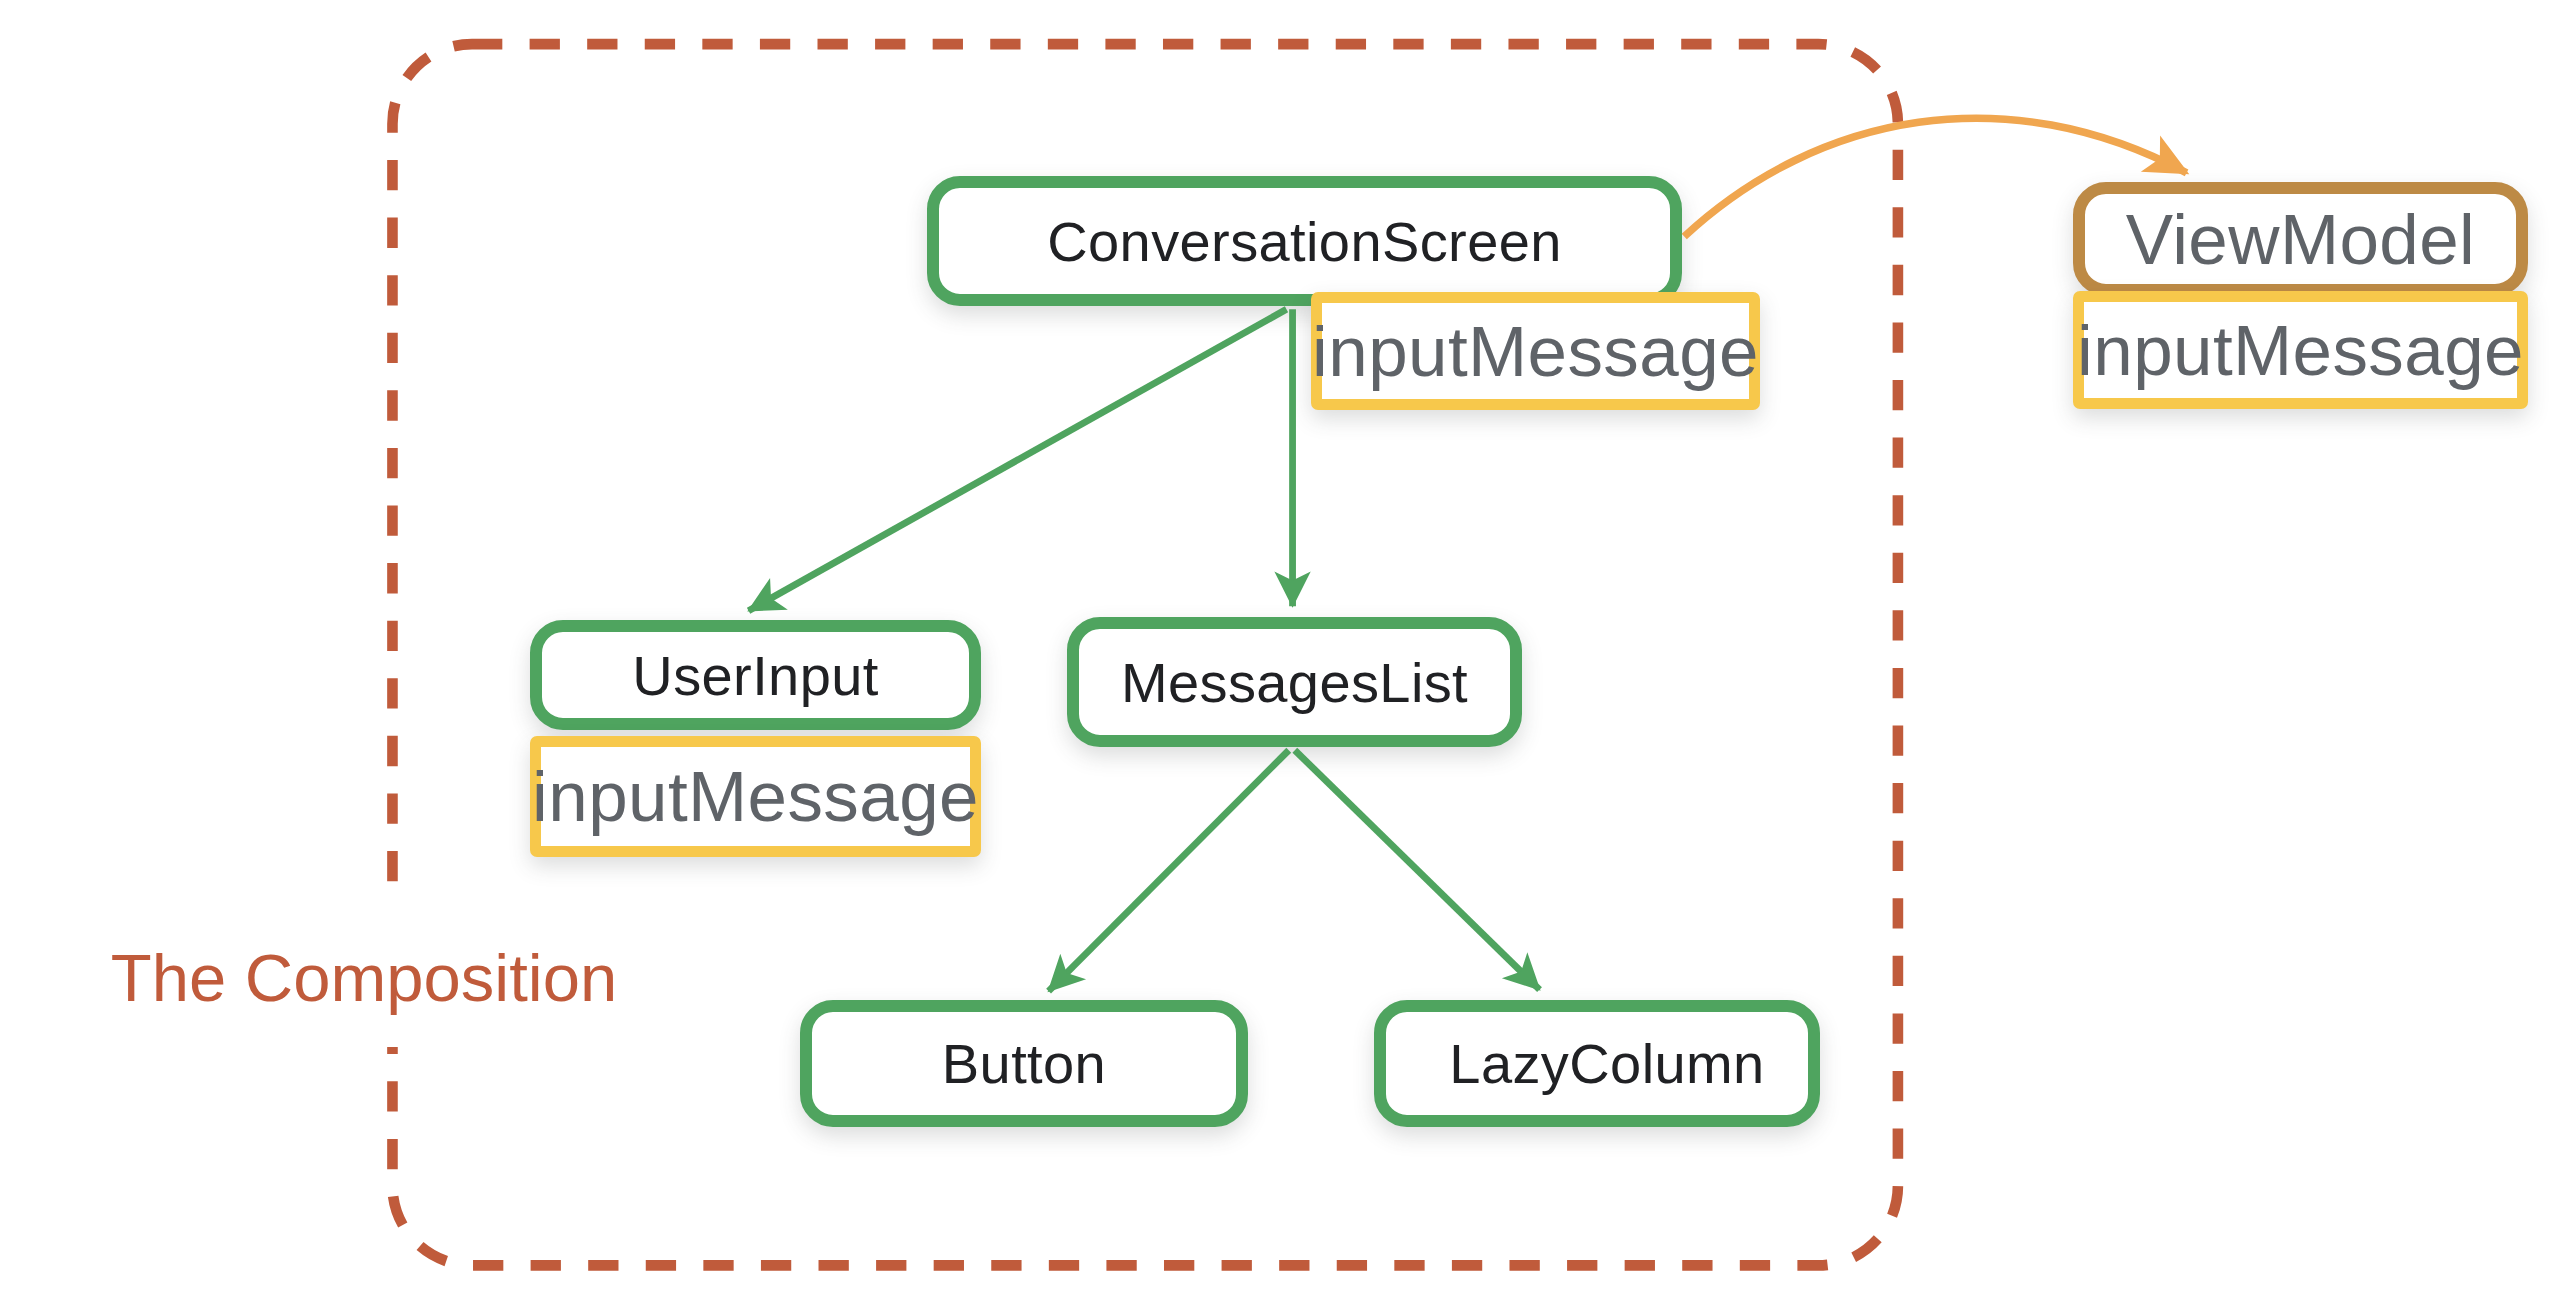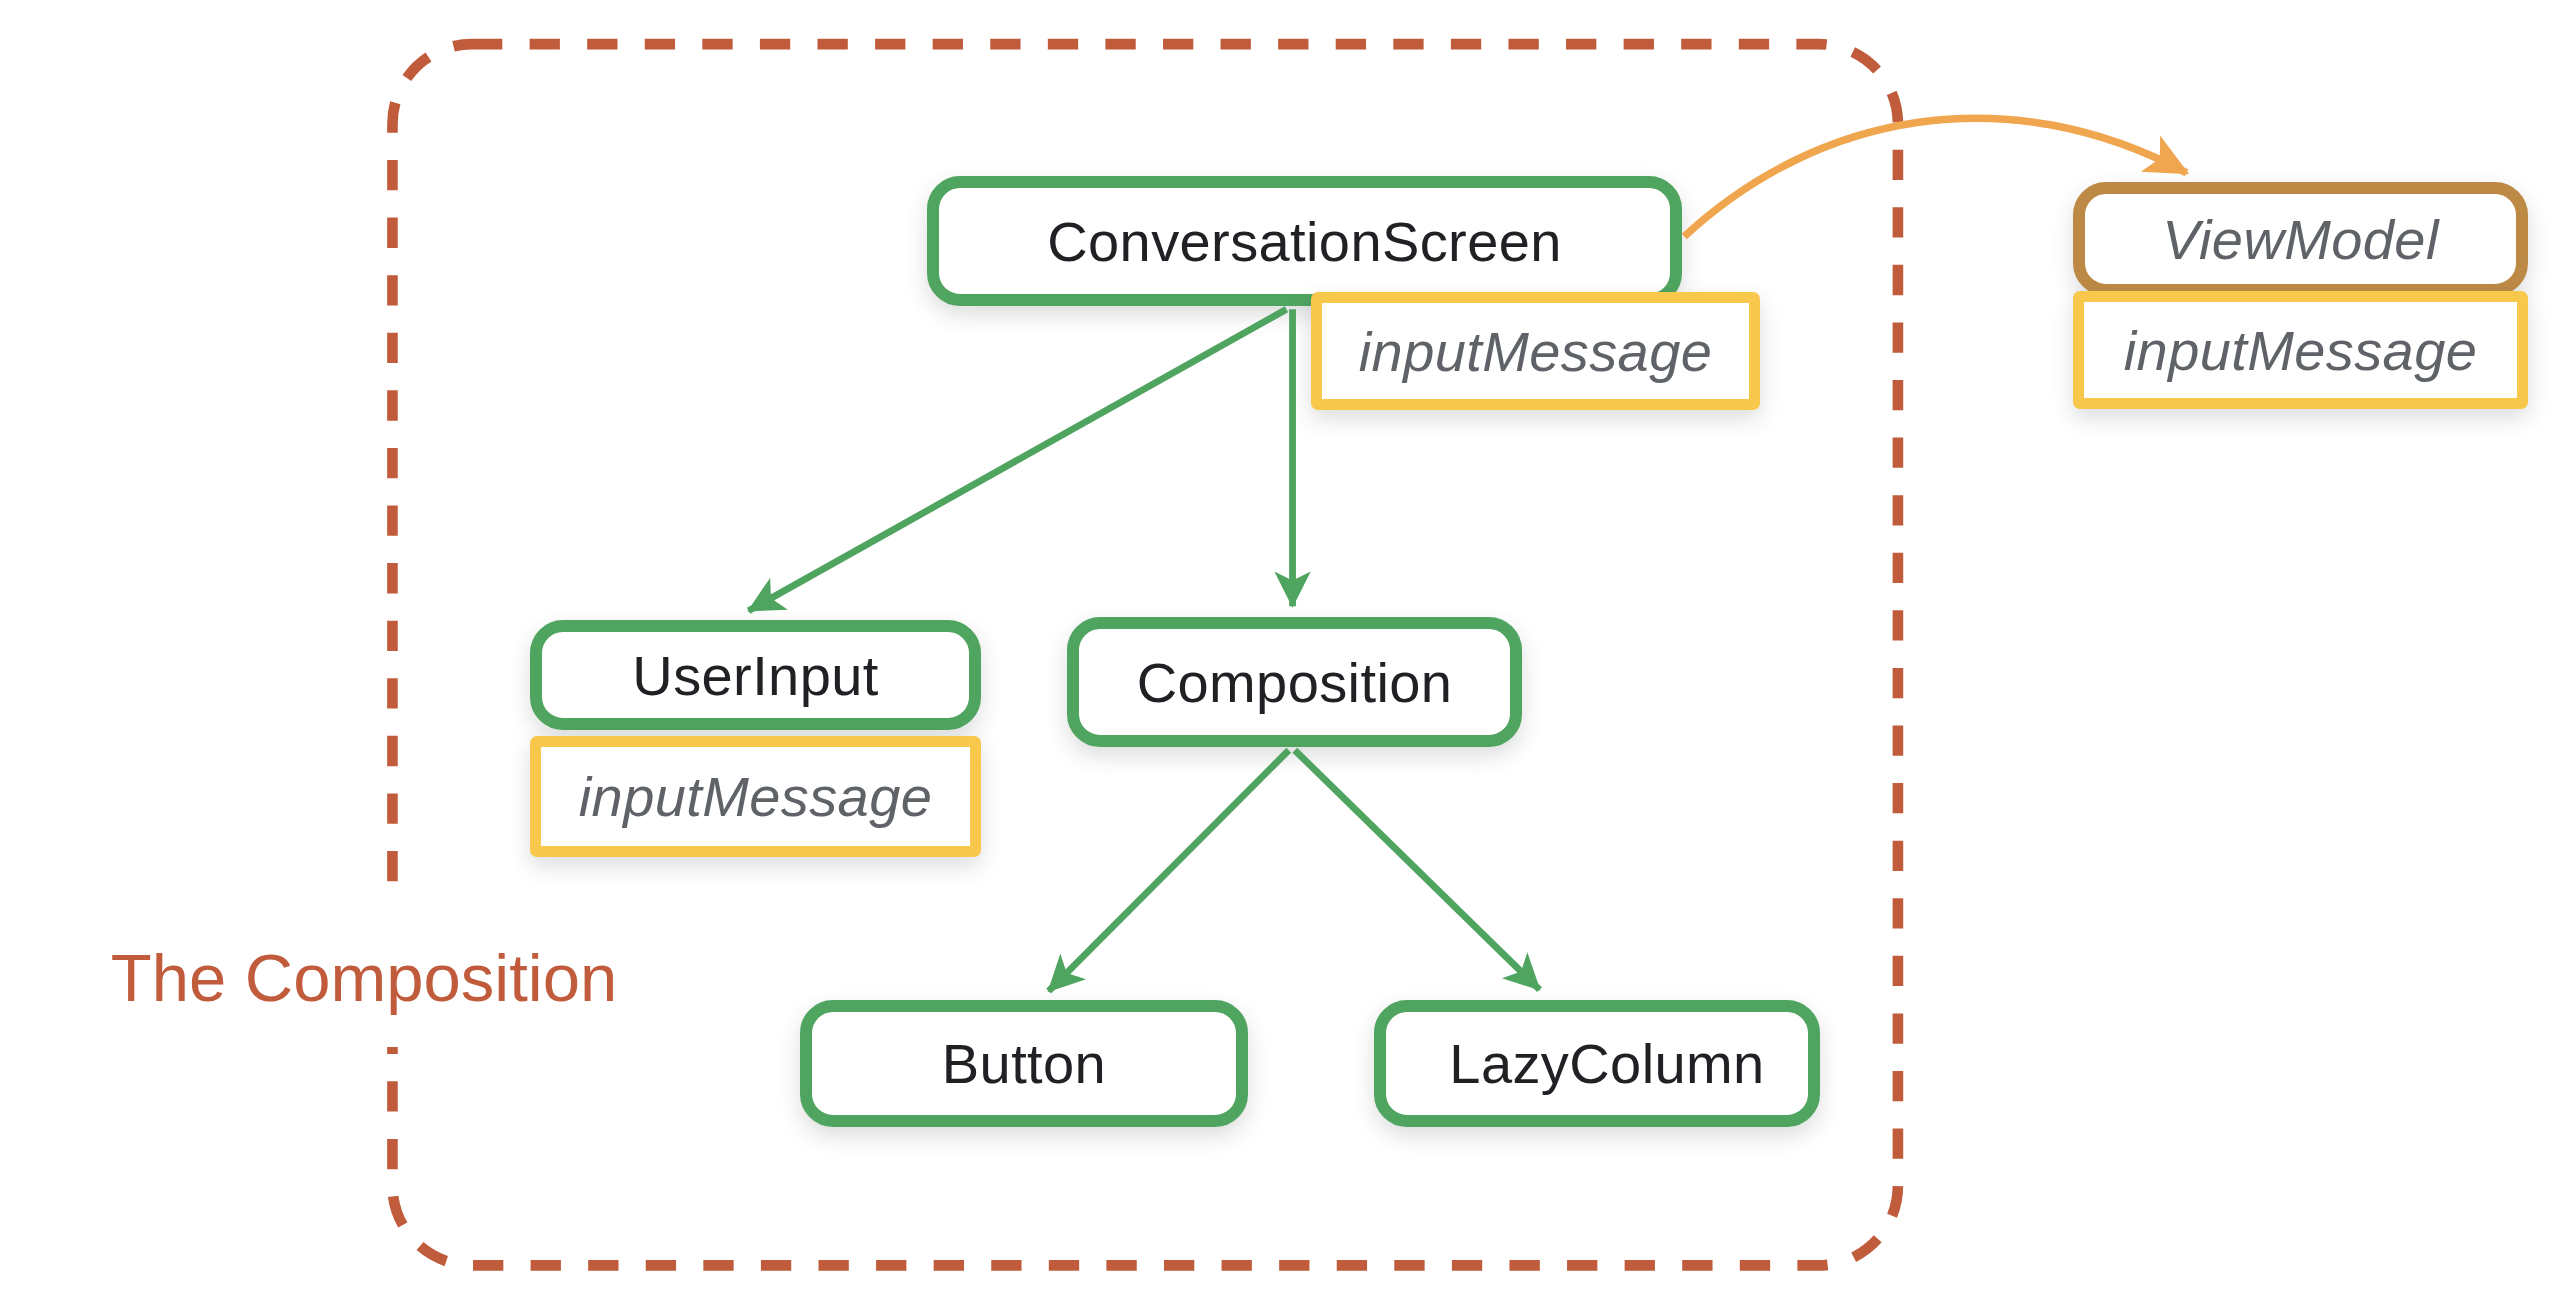--- a/index.html
+++ b/index.html
@@ -38,24 +38,23 @@
     letter-spacing: 0.4px;
     white-space: nowrap;
   }
   .state {
     border: 11.4px solid #F7C84B;
     border-radius: 7px;
     z-index: 3;
   }
   .state .label, .dependency .label {
     color: #5F6368;
-    font-size: 56px;
+    font-size: 71px;
     letter-spacing: 0.4px;
     white-space: nowrap;
-    font-style: italic;
   }
   .dependency {
     border: 12px solid #BD8A45;
     border-radius: 33px;
     z-index: 2;
   }
   #composition-title {
     position: absolute;
     left: 38px;
     top: 908px;
@@ -103,21 +102,21 @@
 
   <div class="node component" id="node-user-input" style="border-color: rgb(79, 164, 95);">
     <span class="label" style="color: rgb(32, 33, 36);">UserInput</span>
   </div>
 
   <div class="node state" id="node-ui-state" style="border-color: rgb(247, 200, 75);">
     <span class="label" style="color: rgb(95, 99, 104);">inputMessage</span>
   </div>
 
   <div class="node component" id="node-messages-list" style="border-color: rgb(79, 164, 95);">
-    <span class="label" style="color: rgb(32, 33, 36);">Composition</span>
+    <span class="label" style="color: rgb(32, 33, 36);">MessagesList</span>
   </div>
 
   <div class="node component" id="node-button" style="border-color: rgb(79, 164, 95);">
     <span class="label" style="color: rgb(32, 33, 36);">Button</span>
   </div>
 
   <div class="node component" id="node-lazy-column" style="border-color: rgb(79, 164, 95);">
     <span class="label" style="color: rgb(32, 33, 36);">LazyColumn</span>
   </div>
 

